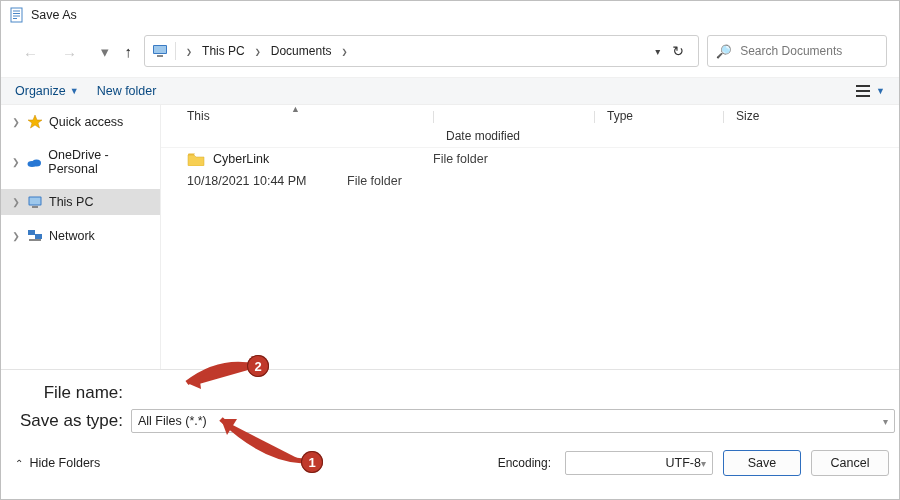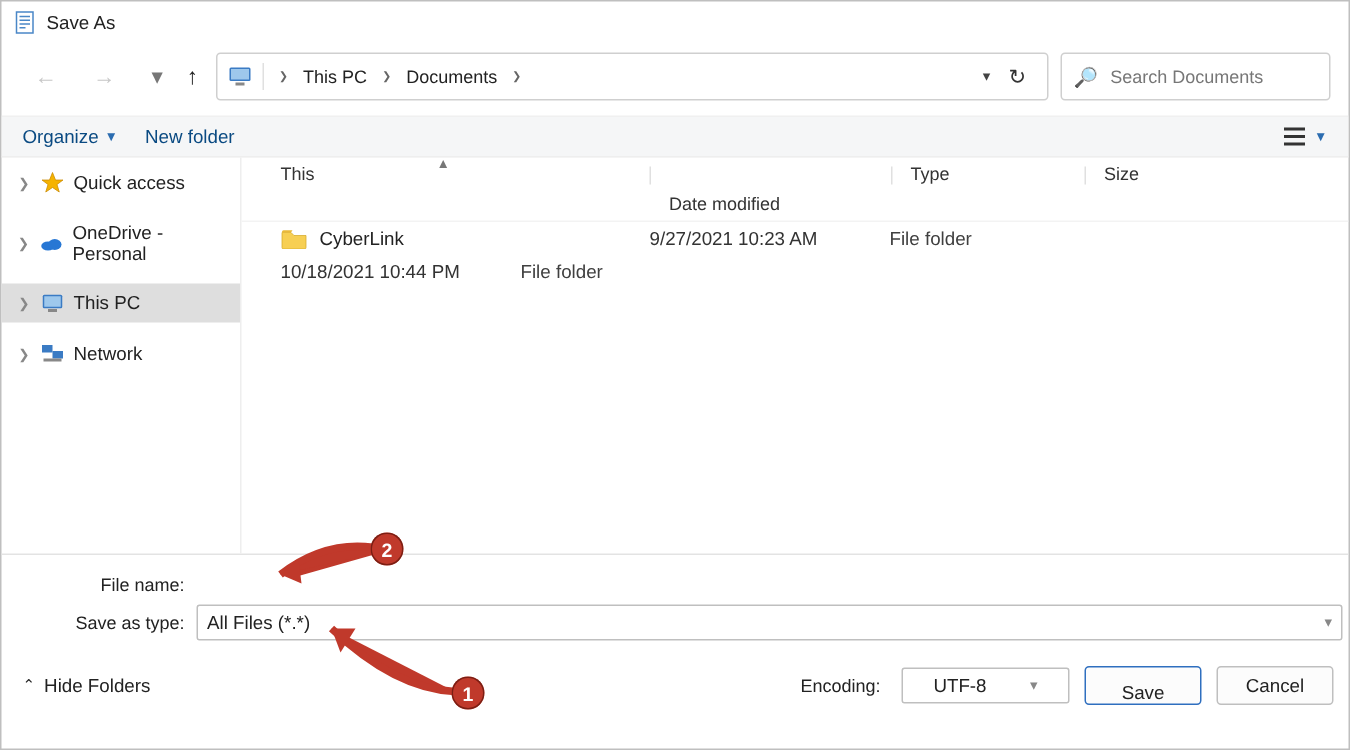--- a/index.html
+++ b/index.html
@@ -125,44 +125,44 @@
   .row .r-name { width: 246px; display:flex; align-items:center; gap:8px;}
   .row .r-date { width:160px; color:#333;}
   .row .r-type { width:116px; color:#404040;}
   .folder-icon { width:18px; height:14px; display:inline-block;}
   
   .form-area {
     border-top: 1px solid #e3e3e3;
     padding: 10px 4px 4px 4px;
   }
   .form-row { display:flex; align-items:center; padding: 3px 0;}
-  .form-row label { width:126px; text-align:right; padding-right:8px; font-size:12px;}
+  .form-row label { width:126px; text-align:right; padding-right:8px; font-size:17px;}
   .form-row .field {
     flex:1; height:24px; border:1px solid #bfbfbf; border-radius:2px;
     display:flex; align-items:center; padding: 0 6px; font-size:12.5px;
     background:#fff;
   }
   .form-row .field.dropdown { justify-content:space-between; }
   .bottom-bar {
     display:flex; align-items:center; padding: 10px 10px 6px 14px;
     gap: 10px;
   }
   .hide-folders { display:flex; align-items:center; gap:6px; font-size:12.5px; cursor:pointer;}
   .spacer { flex:1; }
   .enc-label { padding-right:4px;}
   .enc-select {
-    width:112px; height:24px; border:1px solid #bfbfbf; border-radius:2px;
-    display:flex; align-items:center; justify-content:center; padding:0 6px; font-size:12.5px;gap:29px;
+    width:148px; height:24px; border:1px solid #bfbfbf; border-radius:2px;
+    display:flex; align-items:center; justify-content:flex-end; padding:0 6px; font-size:12.5px;
   }
   .btn {
     min-width:78px; height:26px; border:1px solid #bfbfbf; border-radius:3px;
     display:flex; align-items:center; justify-content:center; font-size:12.5px;
     background:#fcfcfc; cursor:pointer;
   }
-  .btn.primary { border:1.5px solid #2f6fbf;align-items:flex-end; }
+  .btn.primary { border:1.5px solid #2f6fbf; }
   
   .anno { position:absolute; pointer-events:none; }
   .anno-badge { width:22px; height:22px; border-radius:50%; background:#c0392b; color:#fff; font-weight:bold; display:flex; align-items:center; justify-content:center; font-size:13px; box-shadow:0 0 0 1px #7b1f14 inset;}
   svg.arrow path { fill:#c0392b; }
 </style>
 </head>
 <body>
 
 <div class="title-bar">
   <span class="app-icon">
@@ -286,21 +286,20 @@
     <div class="row">
       <span class="r-name">
         <span class="folder-icon">
           <svg width="18" height="14" viewBox="0 0 18 14">
               <path d="M1 3 h6 l2 2 h8 v8 a1 1 0 0 1 -1 1 h-14 a1 1 0 0 1 -1 -1 z" fill="#f7cf53" stroke="#d4a92a" stroke-width="0.5"></path>
               <path d="M1 3 h6 l1 -1.5 h-6 a1 1 0 0 0 -1 1 z" fill="#e9b93a"></path>
             </svg>
         </span>
         <span>CyberLink</span>
       </span>
-      <span class="r-date">9/27/2021 10:23 AM</span>
       <span class="r-type">File folder</span>
     </div>
 
     <div class="row">
       <span class="r-date">10/18/2021 10:44 PM</span>
       <span class="r-type">File folder</span>
     </div>
   </div>
 </div>
 

